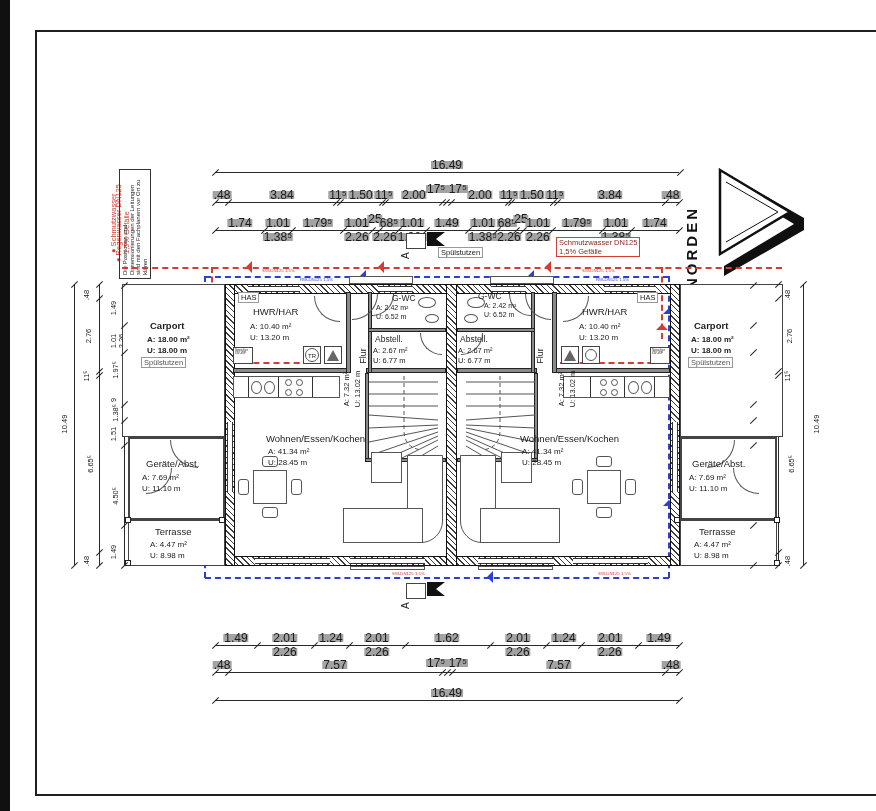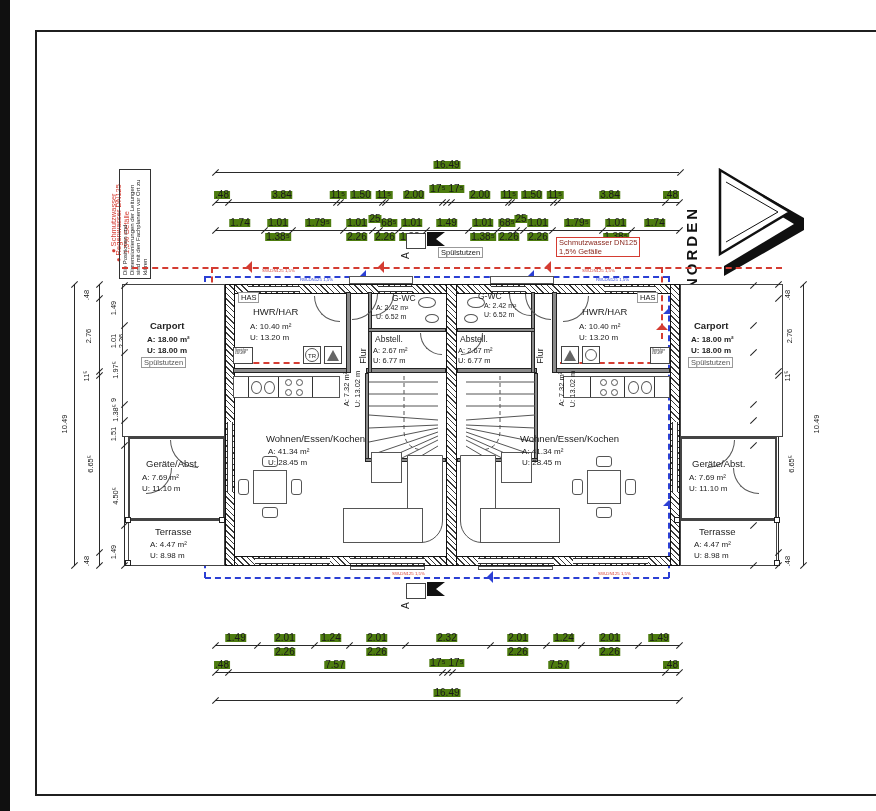--- a/index.html
+++ b/index.html
@@ -11,22 +11,22 @@
             color:#3c3c3c;font-weight:300;}
   
   .hwall{background:repeating-linear-gradient(45deg,#3a3a3a 0 1px,#fff 1px 4px);
          border:1px solid #111;box-sizing:border-box;}
   .iwall{background:#8a8a8a;border:1px solid #222;box-sizing:border-box;}
   .thin{border:1px solid #444;box-sizing:border-box;background:#fff;}
   .lt{background:#333;}
   
   .dline{background:#2a2a2a;}
   .tick{position:absolute;width:9px;height:1px;background:#222;transform:rotate(-45deg);}
-  .dnum{position:absolute;transform:translateX(-50%);font-size:10px;line-height:8px;
-        background:#4d7c0f;padding:0 1px;white-space:nowrap;}
+  .dnum{position:absolute;transform:translateX(-50%);font-size:12px;line-height:8px;
+        background:#a3a3a3;padding:0 1px;white-space:nowrap;}
   .vnum{position:absolute;transform:rotate(-90deg);transform-origin:center;
         font-size:7.5px;line-height:8px;white-space:nowrap;}
   .vtextb{position:absolute;transform:rotate(-90deg);transform-origin:0 100%;
           white-space:nowrap;}
   
   .rname{position:absolute;font-size:9.5px;color:#222;white-space:nowrap;}
   .rval{position:absolute;font-size:8px;color:#222;white-space:nowrap;}
   .boxlabel{position:absolute;border:1px solid #999;background:#fff;font-size:7.5px;
             padding:0 2px;white-space:nowrap;}
   
@@ -420,21 +420,21 @@
   <span class="rval" style="left:150px;top:551px;">U:  8.98  m</span>
   <span class="rname" style="left:699px;top:526px;">Terrasse</span>
   <span class="rval" style="left:694px;top:540px;">A:  4.47  m²</span>
   <span class="rval" style="left:694px;top:551px;">U:  8.98  m</span>
 
   <div class="abs dline" style="left:215px;top:645px;width:464px;height:1px;"></div>
   <span class="dnum" style="left:236px;top:634px;">1.49</span>
   <span class="dnum" style="left:285px;top:634px;">2.01</span>
   <span class="dnum" style="left:331px;top:634px;">1.24</span>
   <span class="dnum" style="left:377px;top:634px;">2.01</span>
-  <span class="dnum" style="left:447px;top:634px;">2.32</span>
+  <span class="dnum" style="left:447px;top:634px;">1.62</span>
   <span class="dnum" style="left:518px;top:634px;">2.01</span>
   <span class="dnum" style="left:564px;top:634px;">1.24</span>
   <span class="dnum" style="left:610px;top:634px;">2.01</span>
   <span class="dnum" style="left:659px;top:634px;">1.49</span>
   <span class="dnum" style="left:285px;top:648px;">2.26</span>
   <span class="dnum" style="left:377px;top:648px;">2.26</span>
   <span class="dnum" style="left:518px;top:648px;">2.26</span>
   <span class="dnum" style="left:610px;top:648px;">2.26</span>
 
   <div class="abs dline" style="left:215px;top:672px;width:464px;height:1px;"></div>

